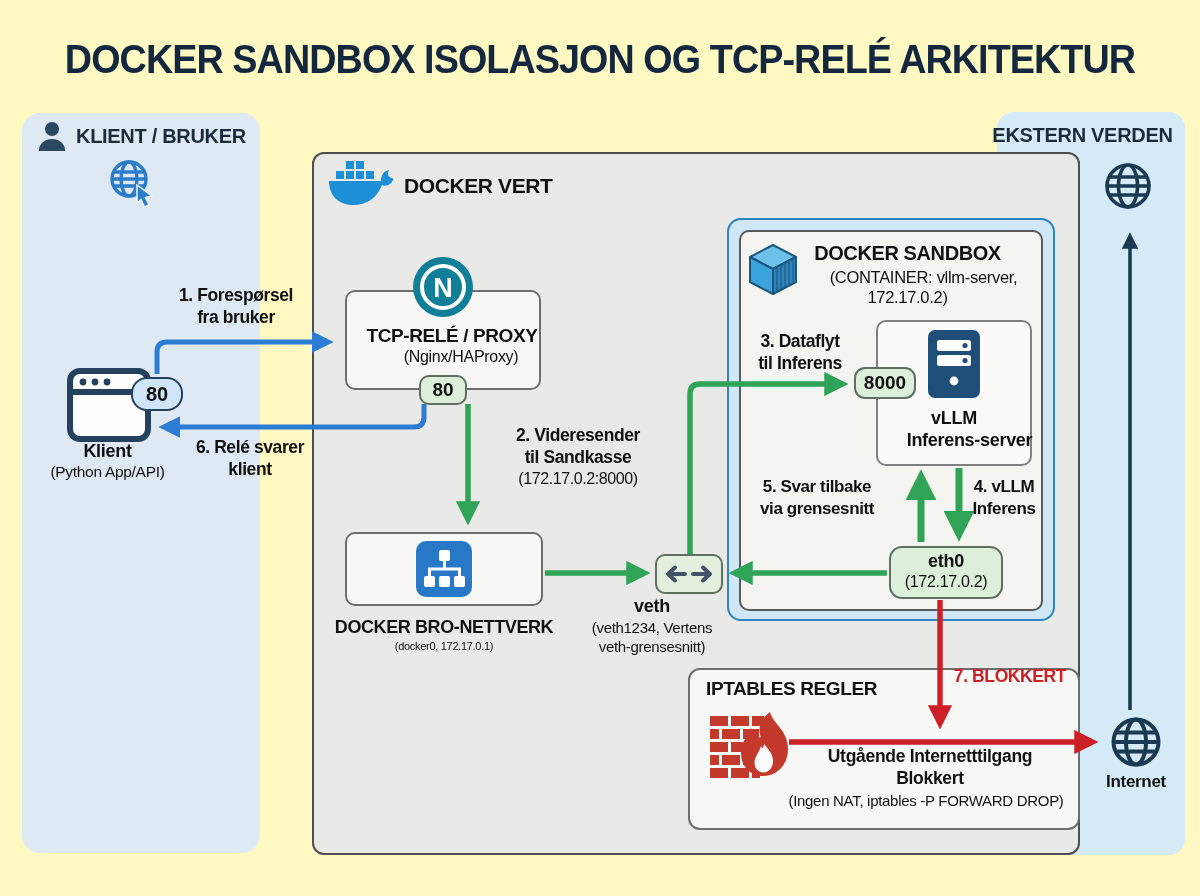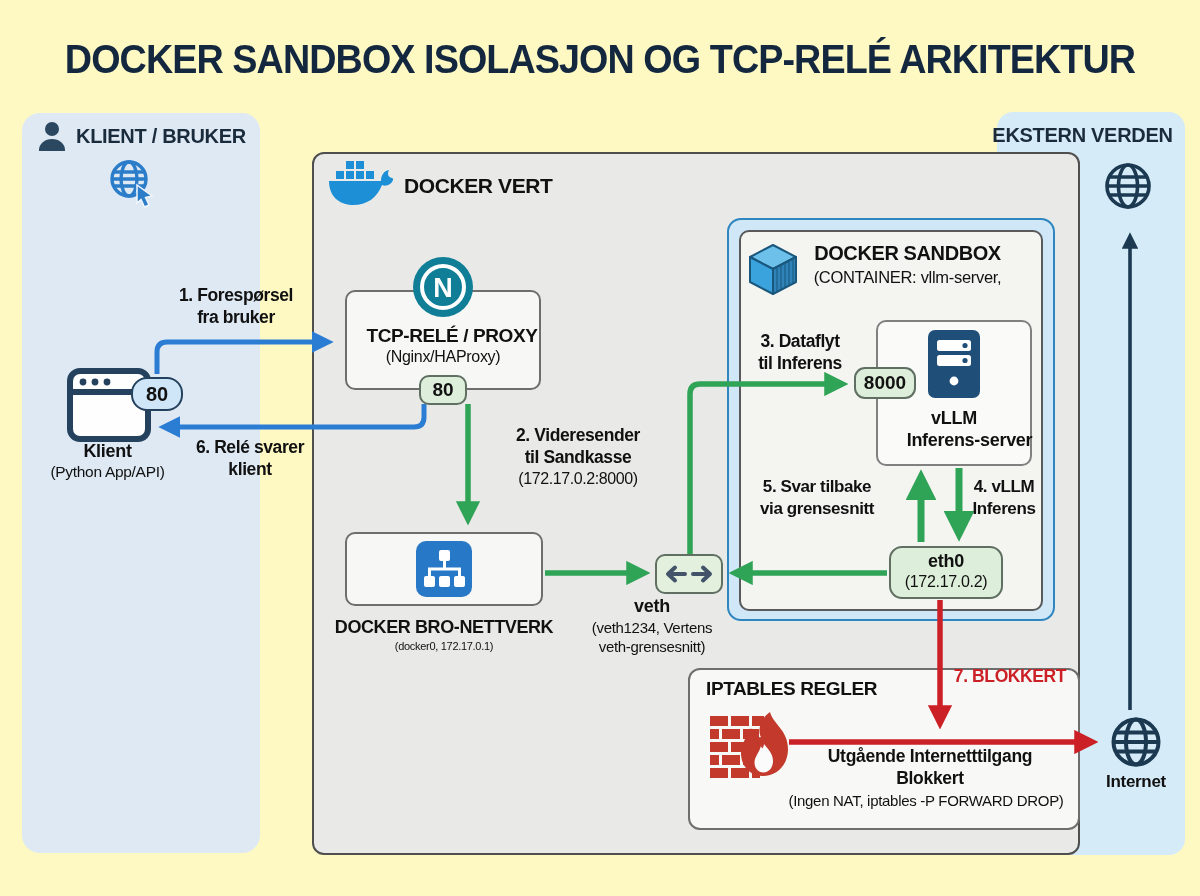--- a/index.html
+++ b/index.html
@@ -104,21 +104,21 @@
 
   <div class="abs box" style="left:345px;top:290px;width:196px;height:100px;background:#f7f7f5;border:2px solid #6e6e6e;"></div>
   <div class="abs" style="left:412px;top:256px;">
     <svg width="62" height="62" viewBox="0 0 62 62">
       <circle cx="31" cy="31" r="30" fill="#0f7e96"></circle>
       <circle cx="31" cy="31" r="21" fill="none" stroke="#ffffff" stroke-width="4"></circle>
       <text x="31" y="41" text-anchor="middle" font-family="Liberation Sans, sans-serif" font-size="27" font-weight="700" fill="#ffffff">N</text>
     </svg>
   </div>
   <div class="abs ctr boxtitle" style="left:356px;top:325px;width:192px;">TCP-RELÉ / PROXY</div>
-  <div class="abs ctr sub" style="left:345px;top:348px;width:196px;">(Nginx/HAProxy)</div>
+  <div class="abs ctr sub" style="left:345px;top:348px;width:196px;padding-left:18px;">(Nginx/HAProxy)</div>
 
   <div class="abs box" style="left:345px;top:532px;width:198px;height:74px;background:#f7f7f5;border:2px solid #6e6e6e;"></div>
   <div class="abs" style="left:416px;top:541px;">
     <svg width="56" height="56" viewBox="0 0 56 56">
       <rect x="0" y="0" width="56" height="56" rx="10" fill="#2878c8"></rect>
       <rect x="23" y="9" width="11" height="11" rx="2" fill="#fff"></rect>
       <path d="M28.5 20 V28 M13.5 35 V28 H43.5 V35" fill="none" stroke="#fff" stroke-width="3"></path>
       <rect x="8" y="35" width="11" height="11" rx="2" fill="#fff"></rect>
       <rect x="23" y="35" width="11" height="11" rx="2" fill="#fff"></rect>
       <rect x="38" y="35" width="11" height="11" rx="2" fill="#fff"></rect>
@@ -139,21 +139,22 @@
       <g stroke="#19577d" stroke-width="1">
         <line x1="31" y1="26" x2="31" y2="50"></line>
           <line x1="35" y1="24" x2="35" y2="48"></line>
         <line x1="39" y1="22" x2="39" y2="46"></line>
           <line x1="43" y1="20" x2="43" y2="44"></line>
           <line x1="47" y1="17.5" x2="47" y2="42"></line>
       </g>
     </svg>
   </div>
   <div class="abs ctr boxtitle" style="left:790px;top:242px;width:235px;font-size:20px;">DOCKER SANDBOX</div>
-  <div class="abs ctr sub" style="left:790px;top:268px;width:235px;font-size:16.5px;">(CONTAINER: vllm-server,</div>
+  <div class="abs ctr sub" style="left:790px;top:268px;width:235px;font-size:16.5px;padding-left:16px;">(CONTAINER: vllm-server,</div>
+  <div class="abs ctr sub" style="left:790px;top:288px;width:235px;font-size:16.5px;">172.17.0.2)</div>
 
   <div class="abs box" style="left:876px;top:320px;width:156px;height:146px;background:#fafaf8;border:2px solid #808080;"></div>
   <div class="abs" style="left:928px;top:330px;">
     <svg width="52" height="68" viewBox="0 0 52 68">
       <rect x="0" y="0" width="52" height="68" rx="7" fill="#1f4e79"></rect>
       <rect x="9" y="10" width="34" height="11" rx="2.5" fill="#fff"></rect>
       <circle cx="37" cy="15.5" r="2.6" fill="#1f4e79"></circle>
       <rect x="9" y="25" width="34" height="11" rx="2.5" fill="#fff"></rect>
       <circle cx="37" cy="30.5" r="2.6" fill="#1f4e79"></circle>
       <circle cx="26" cy="51" r="4.4" fill="#fff"></circle>

